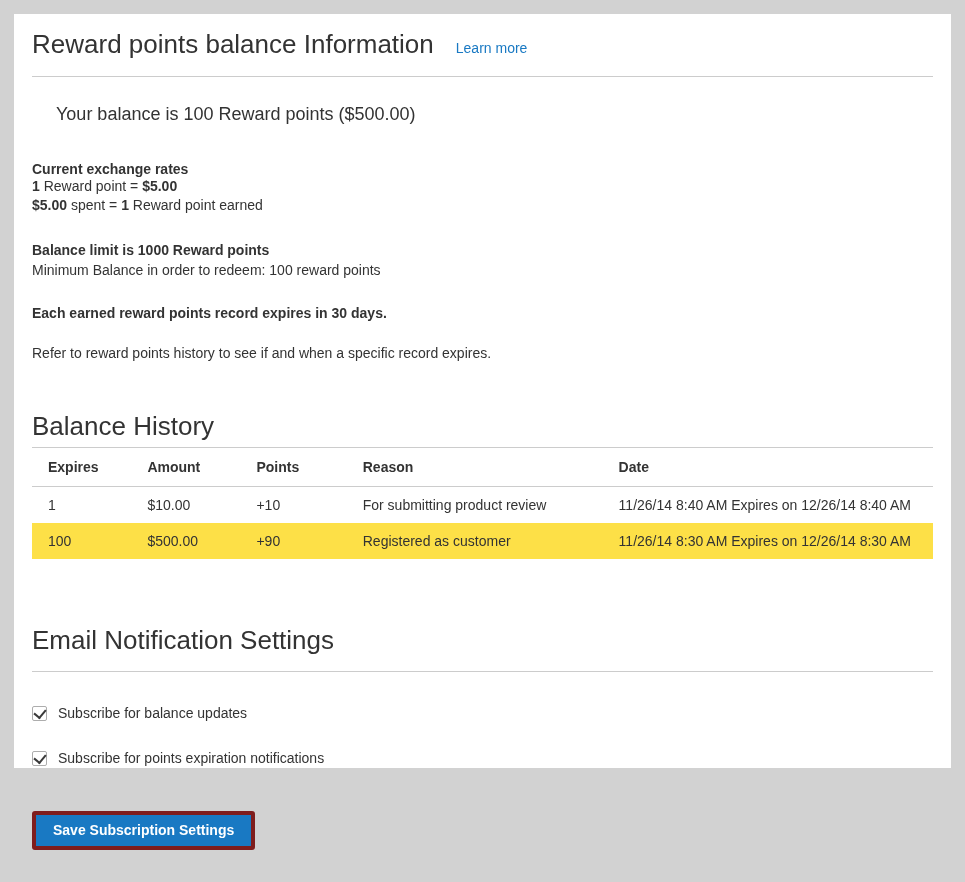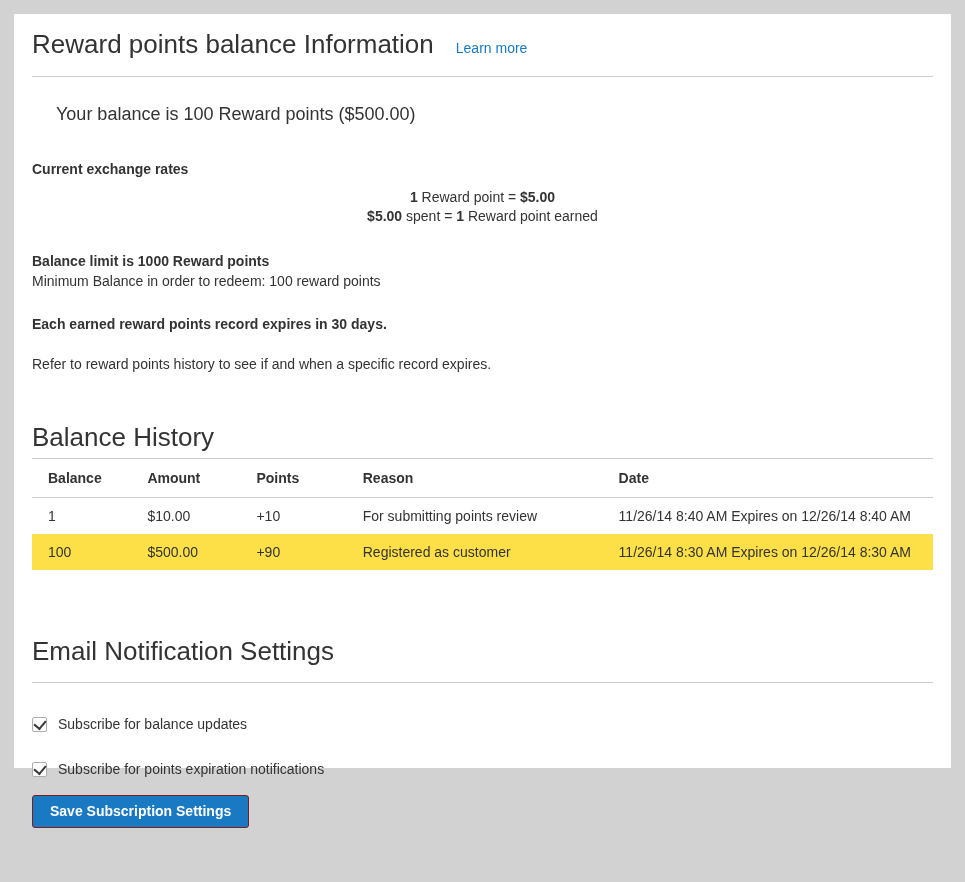--- a/index.html
+++ b/index.html
@@ -43,23 +43,21 @@
     margin-top: 27px;
     font-size: 18px;
     font-weight: 400;
     margin-left: 24px;
   }
   .exchange-heading {
     margin-top: 36px;
     font-weight: 700;
   }
   .rate-lines {
-    margin-top: 11px;
     line-height: 19px;
-    text-align: center;
   }
   .bold { font-weight: 700; }
   .balance-limit {
     margin-top: 27px;
     font-weight: 700;
   }
   .minimum-balance { margin-top: 4px; }
   .expiry-bold {
     margin-top: 27px;
     font-weight: 700;
@@ -133,24 +131,24 @@
     border-width: 0 2px 2px 0;
     transform: rotate(40deg);
   }
   .checkbox-label {
     margin-left: 11px;
     font-size: 14px;
     cursor: pointer;
   }
   
   .save-btn {
-    margin-top: 18px;
+    margin-top: 45px;
     display: inline-block;
     background: #1979c3;
-    border: 1px solid #7f1d1d;
+    border: 4px solid #7f1d1d;
     border-radius: 3px;
     color: #ffffff;
     font-family: "Liberation Sans", "DejaVu Sans", sans-serif;
     font-size: 14px;
     font-weight: 700;
     padding: 7px 17px 8px 17px;
     cursor: pointer;
   }
 </style>
 </head>
@@ -178,33 +176,33 @@
   <div class="balance-limit">Balance limit is 1000 Reward points</div>
   <div class="minimum-balance">Minimum Balance in order to redeem: 100 reward points</div>
   <div class="expiry-bold">Each earned reward points record expires in 30 days.</div>
   <div class="expiry-note">Refer to reward points history to see if and when a specific record expires.</div>
 
   
   <h2 class="history-title">Balance History</h2>
   <table class="history">
     <thead>
       <tr>
-        <th class="col-balance">Balance</th>
+        <th class="col-balance">Expires</th>
         <th class="col-amount">Amount</th>
         <th class="col-points">Points</th>
         <th class="col-reason">Reason</th>
         <th class="col-date">Date</th>
       </tr>
     </thead>
     <tbody>
       <tr>
         <td>1</td>
         <td>$10.00</td>
         <td>+10</td>
-        <td>For submitting points review</td>
+        <td>For submitting product review</td>
         <td>11/26/14 8:40 AM Expires on 12/26/14 8:40 AM</td>
       </tr>
       <tr class="stripe">
         <td>100</td>
         <td>$500.00</td>
         <td>+90</td>
         <td>Registered as customer</td>
         <td>11/26/14 8:30 AM Expires on 12/26/14 8:30 AM</td>
       </tr>
     </tbody>

